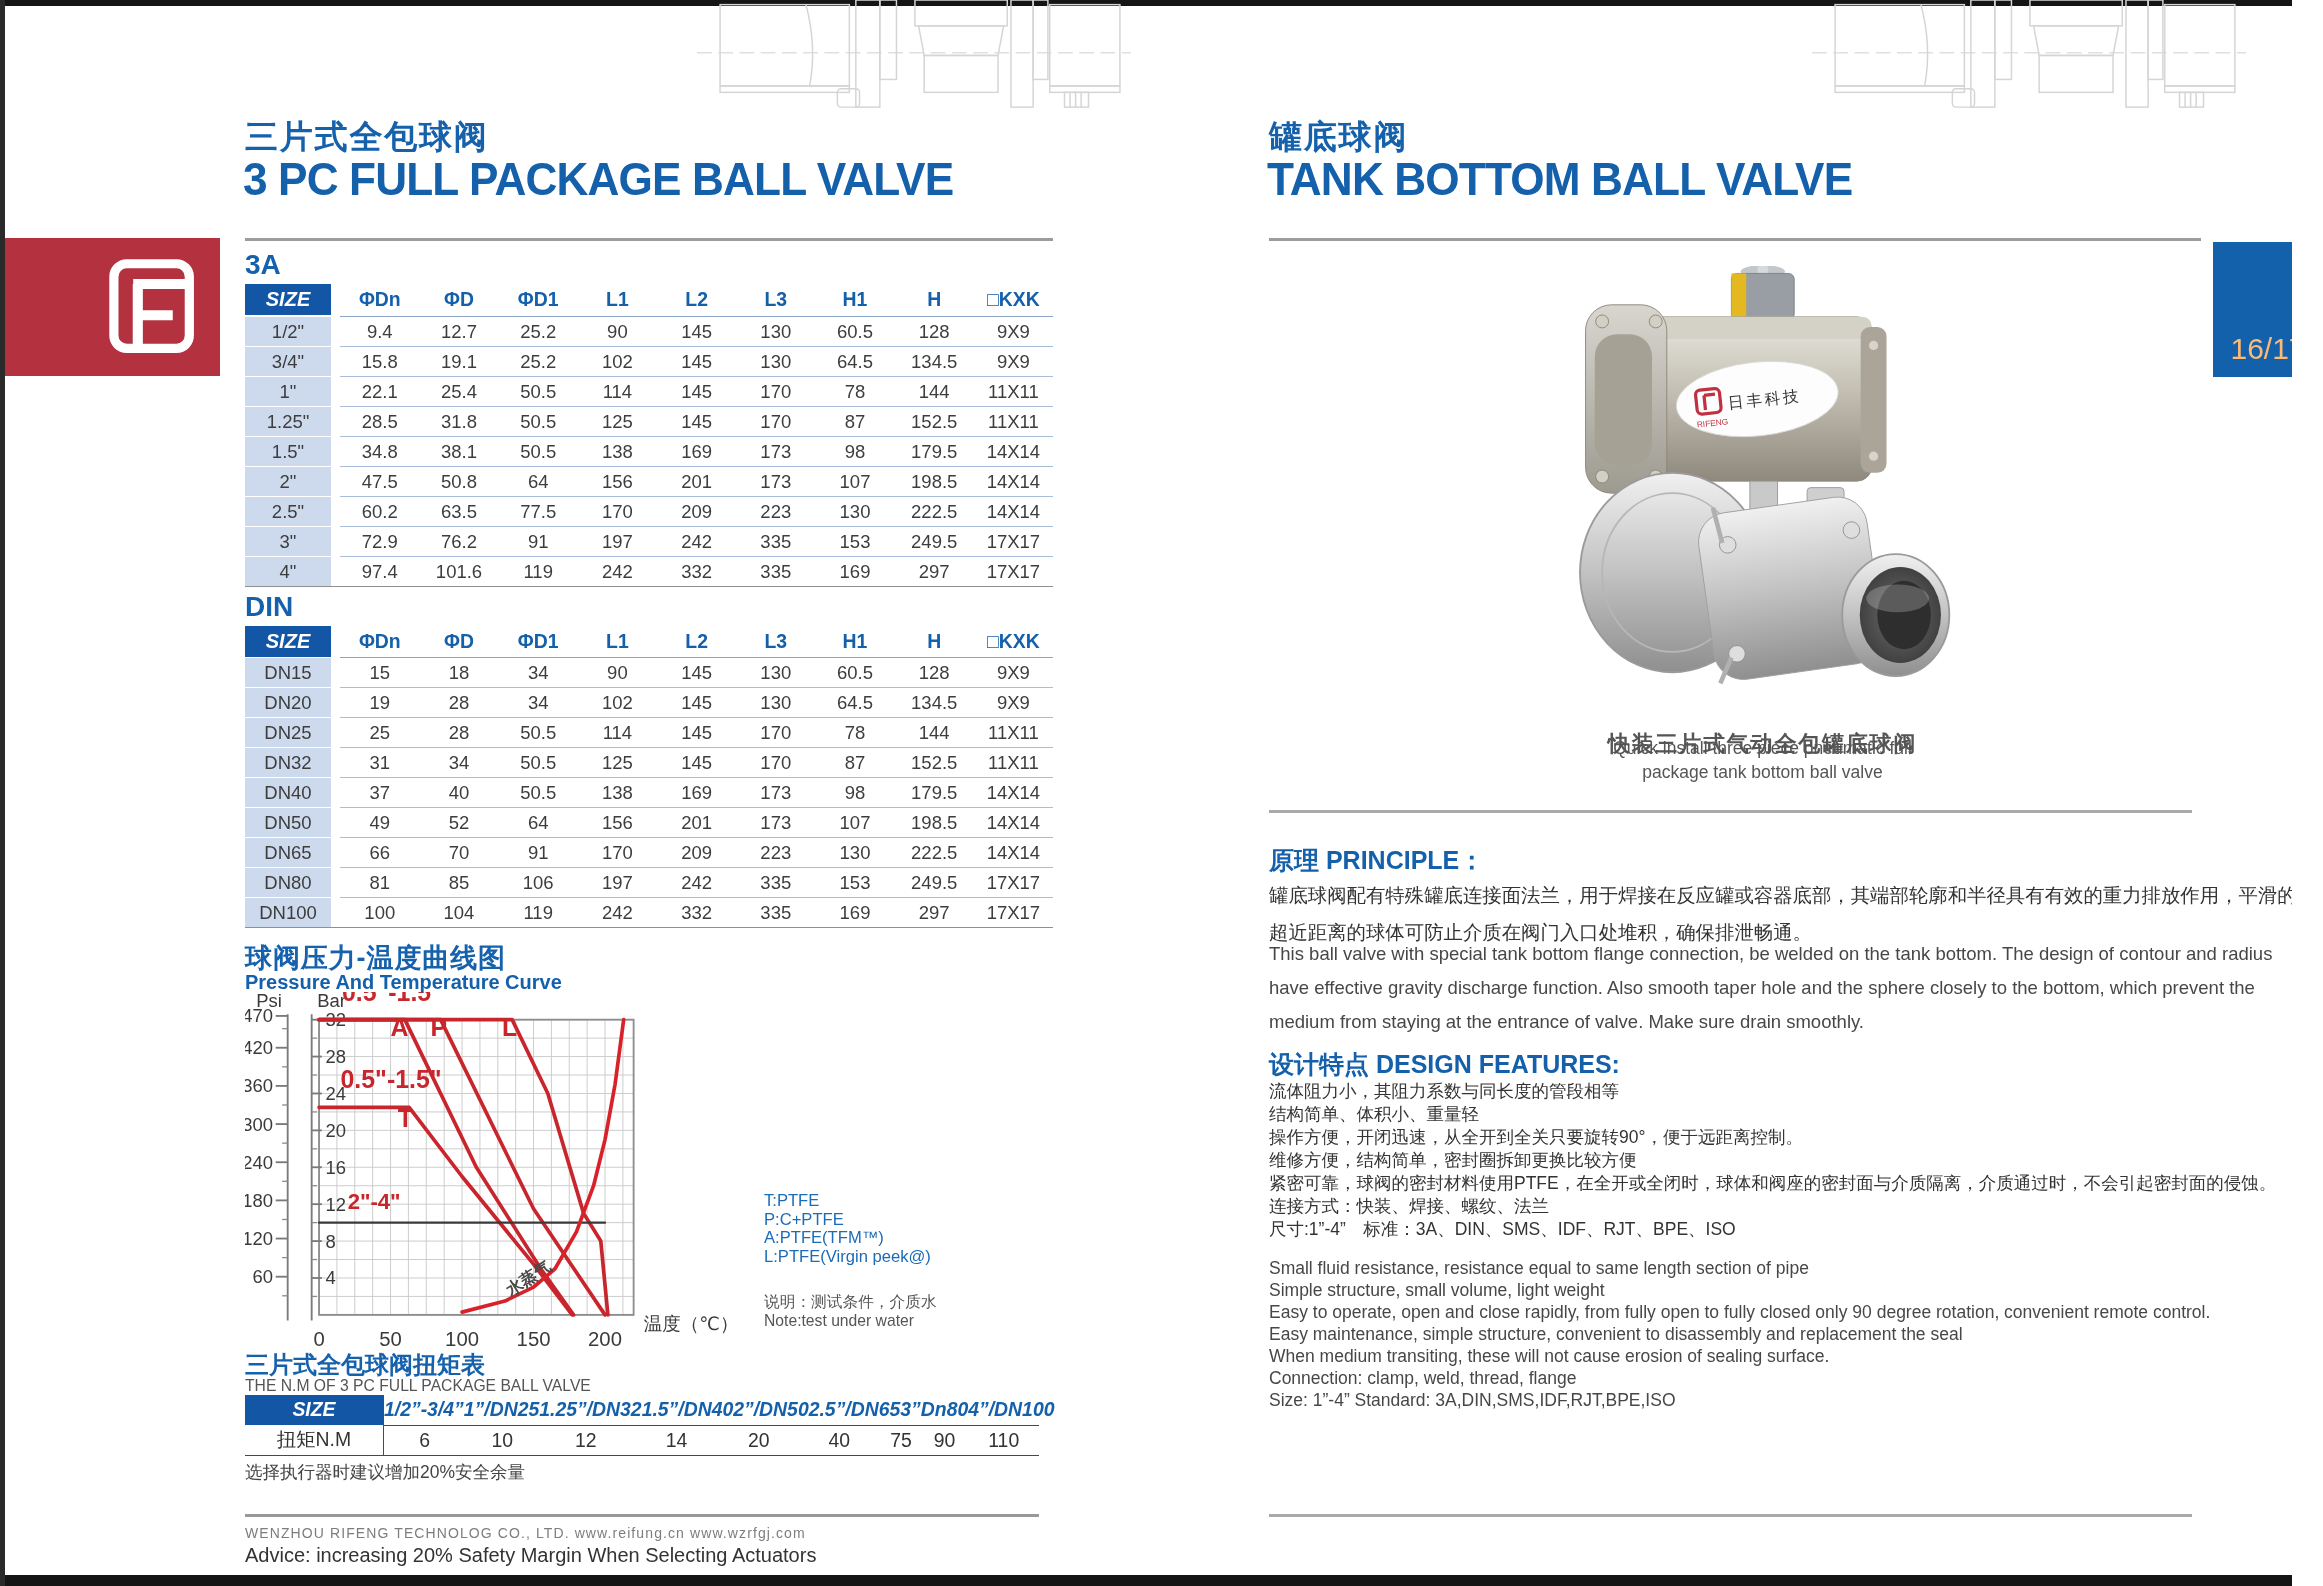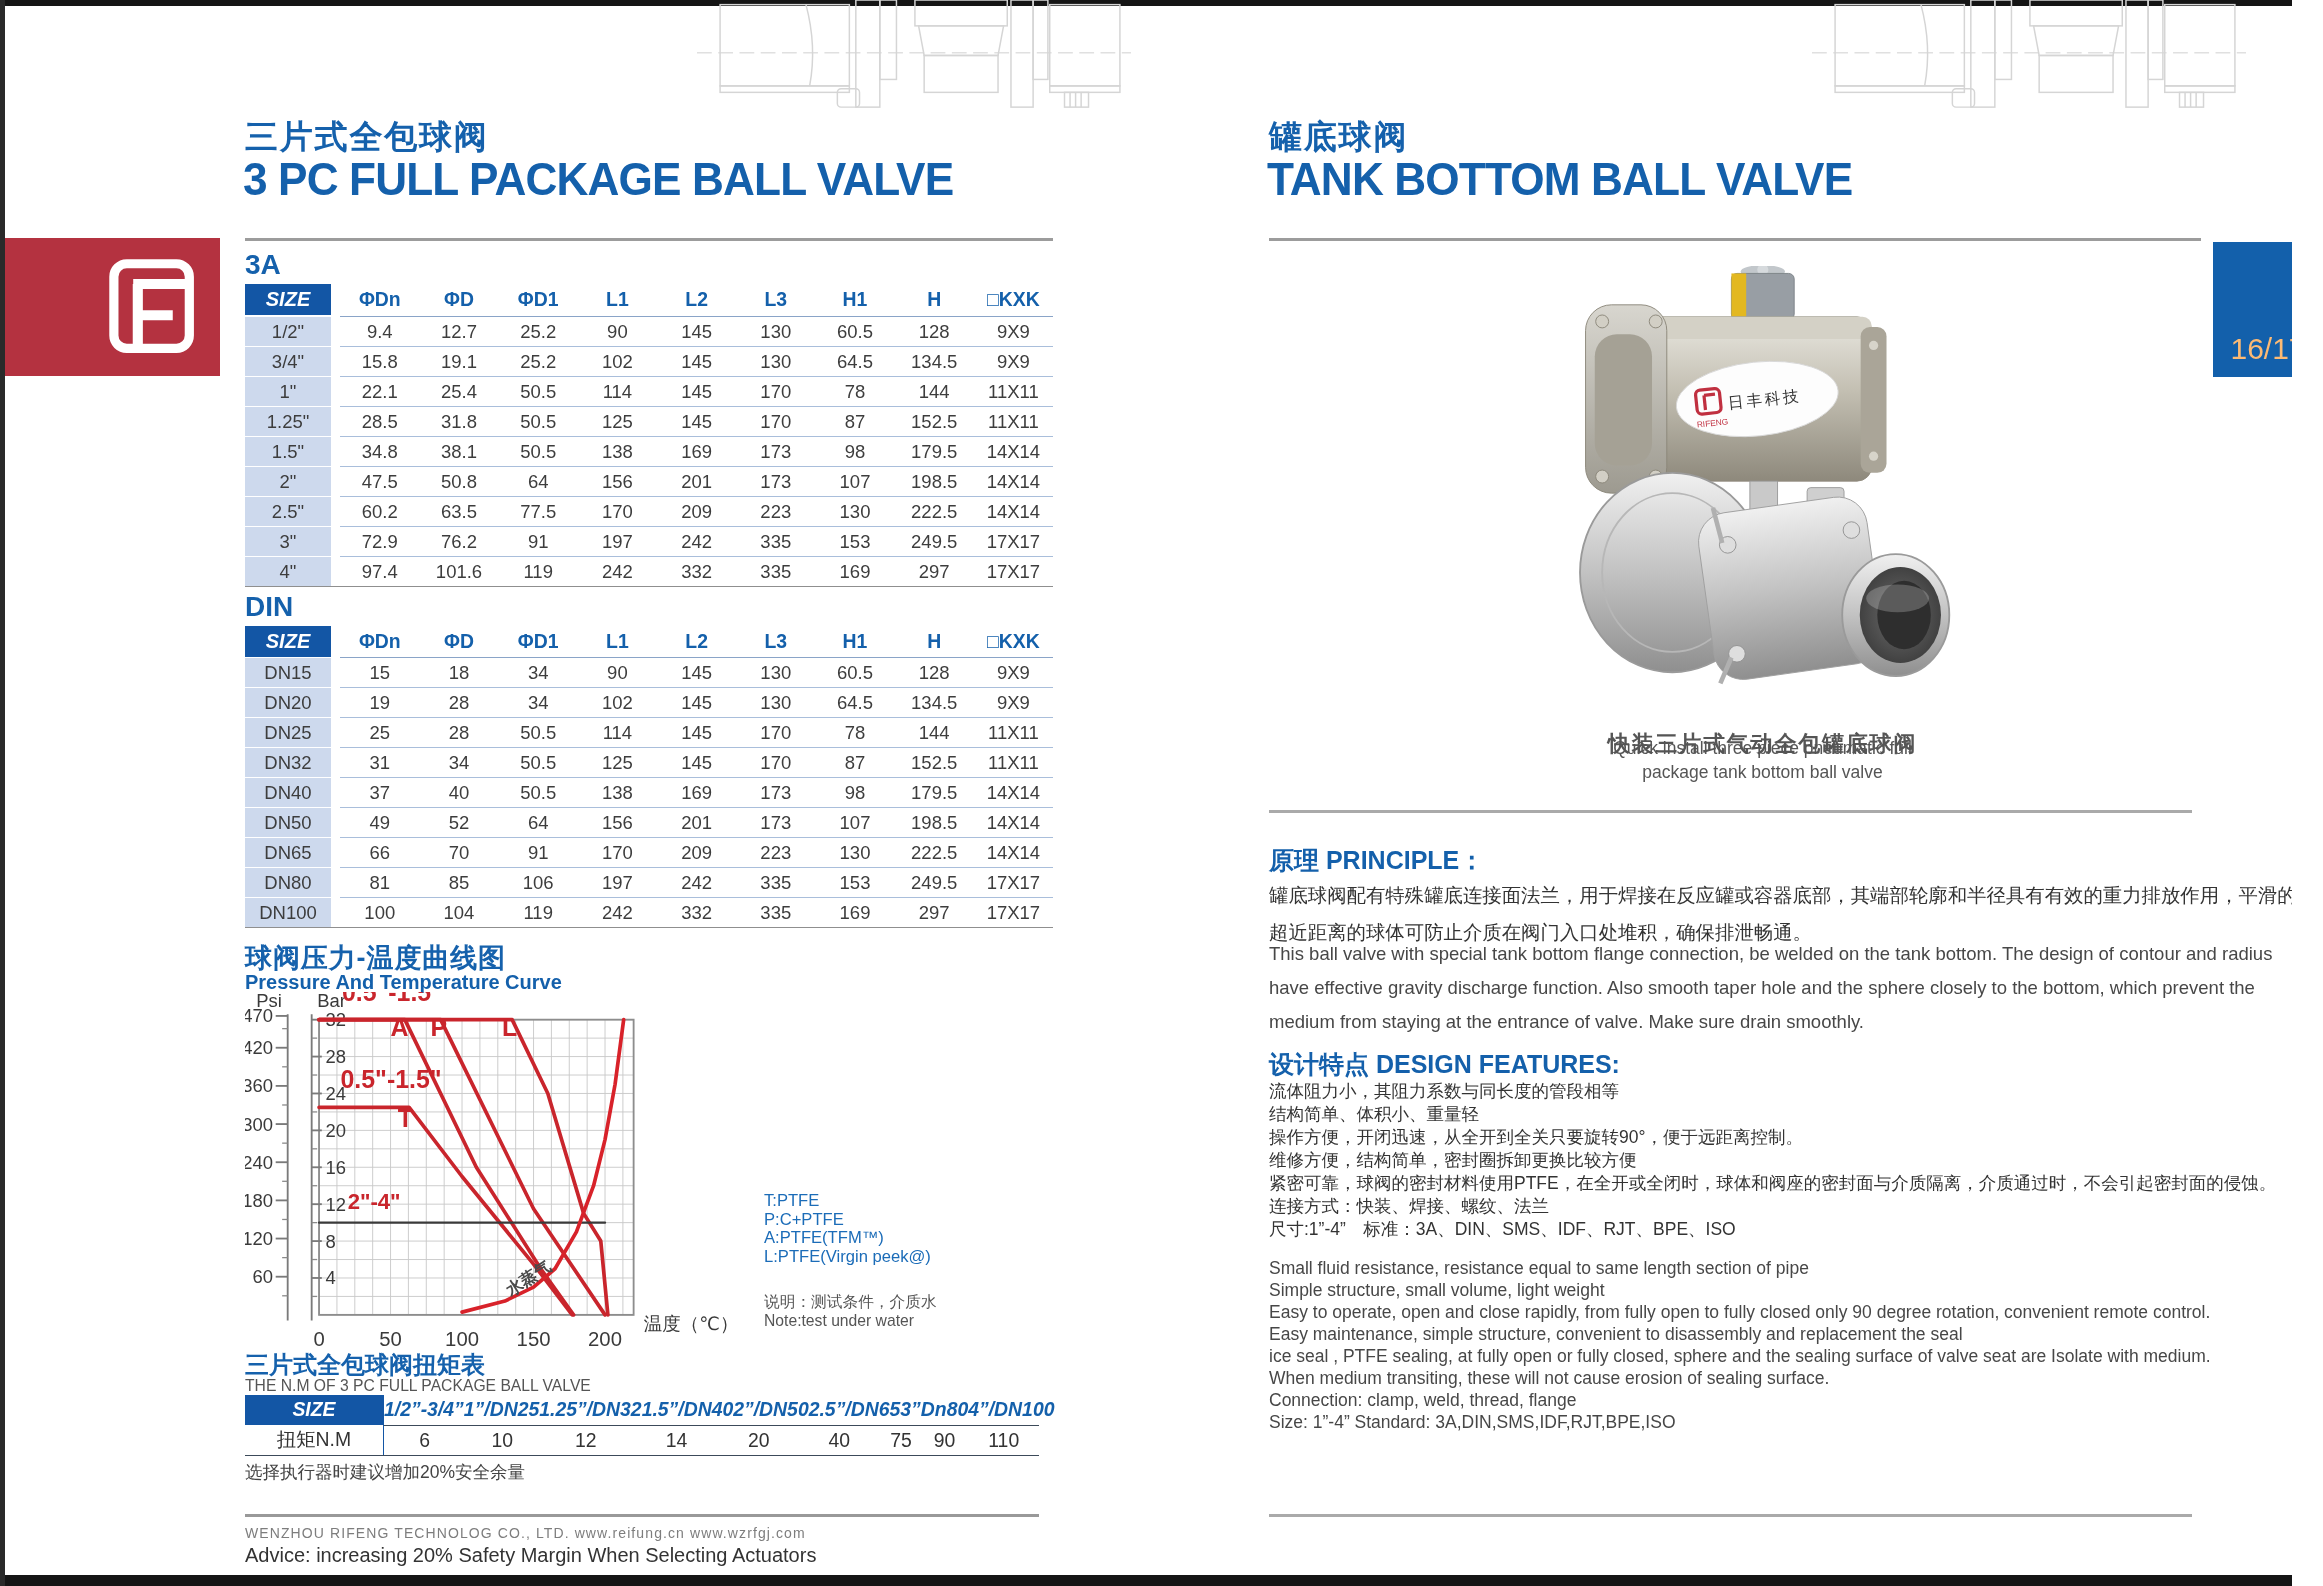--- a/index.html
+++ b/index.html
@@ -647,21 +647,20 @@
       <div class="tline">维修方便，结构简单，密封圈拆卸更换比较方便</div>
       <div class="tline">紧密可靠，球阀的密封材料使用PTFE，在全开或全闭时，球体和阀座的密封面与介质隔离，介质通过时，不会引起密封面的侵蚀。</div>
       <div class="tline">连接方式：快装、焊接、螺纹、法兰</div>
       <div class="tline">尺寸:1”-4”　标准：3A、DIN、SMS、IDF、RJT、BPE、ISO</div>
     </div>
   <div class="abs en-feat" style="left:1269px;top:1257px;">
       <div class="tline">Small fluid resistance, resistance equal to same length section of pipe</div>
       <div class="tline">Simple structure, small volume, light weight</div>
       <div class="tline">Easy to operate, open and close rapidly, from fully open to fully closed only 90 degree rotation, convenient remote control.</div>
       <div class="tline">Easy maintenance, simple structure, convenient to disassembly and replacement the seal</div>
-      <div class="tline">ice seal , PTFE sealing, at fully open or fully closed, sphere and the sealing surface of valve seat are Isolate with medium.</div>
       <div class="tline">When medium transiting, these will not cause erosion of sealing surface.</div>
       <div class="tline">Connection:  clamp, weld, thread, flange</div>
       <div class="tline">Size: 1”-4”   Standard:  3A,DIN,SMS,IDF,RJT,BPE,ISO</div>
     </div>
 
   <div class="abs rule" style="left:1269px;top:1514px;width:923px;background:#aaa;"></div>
 </div>
 
 
 </body></html>

